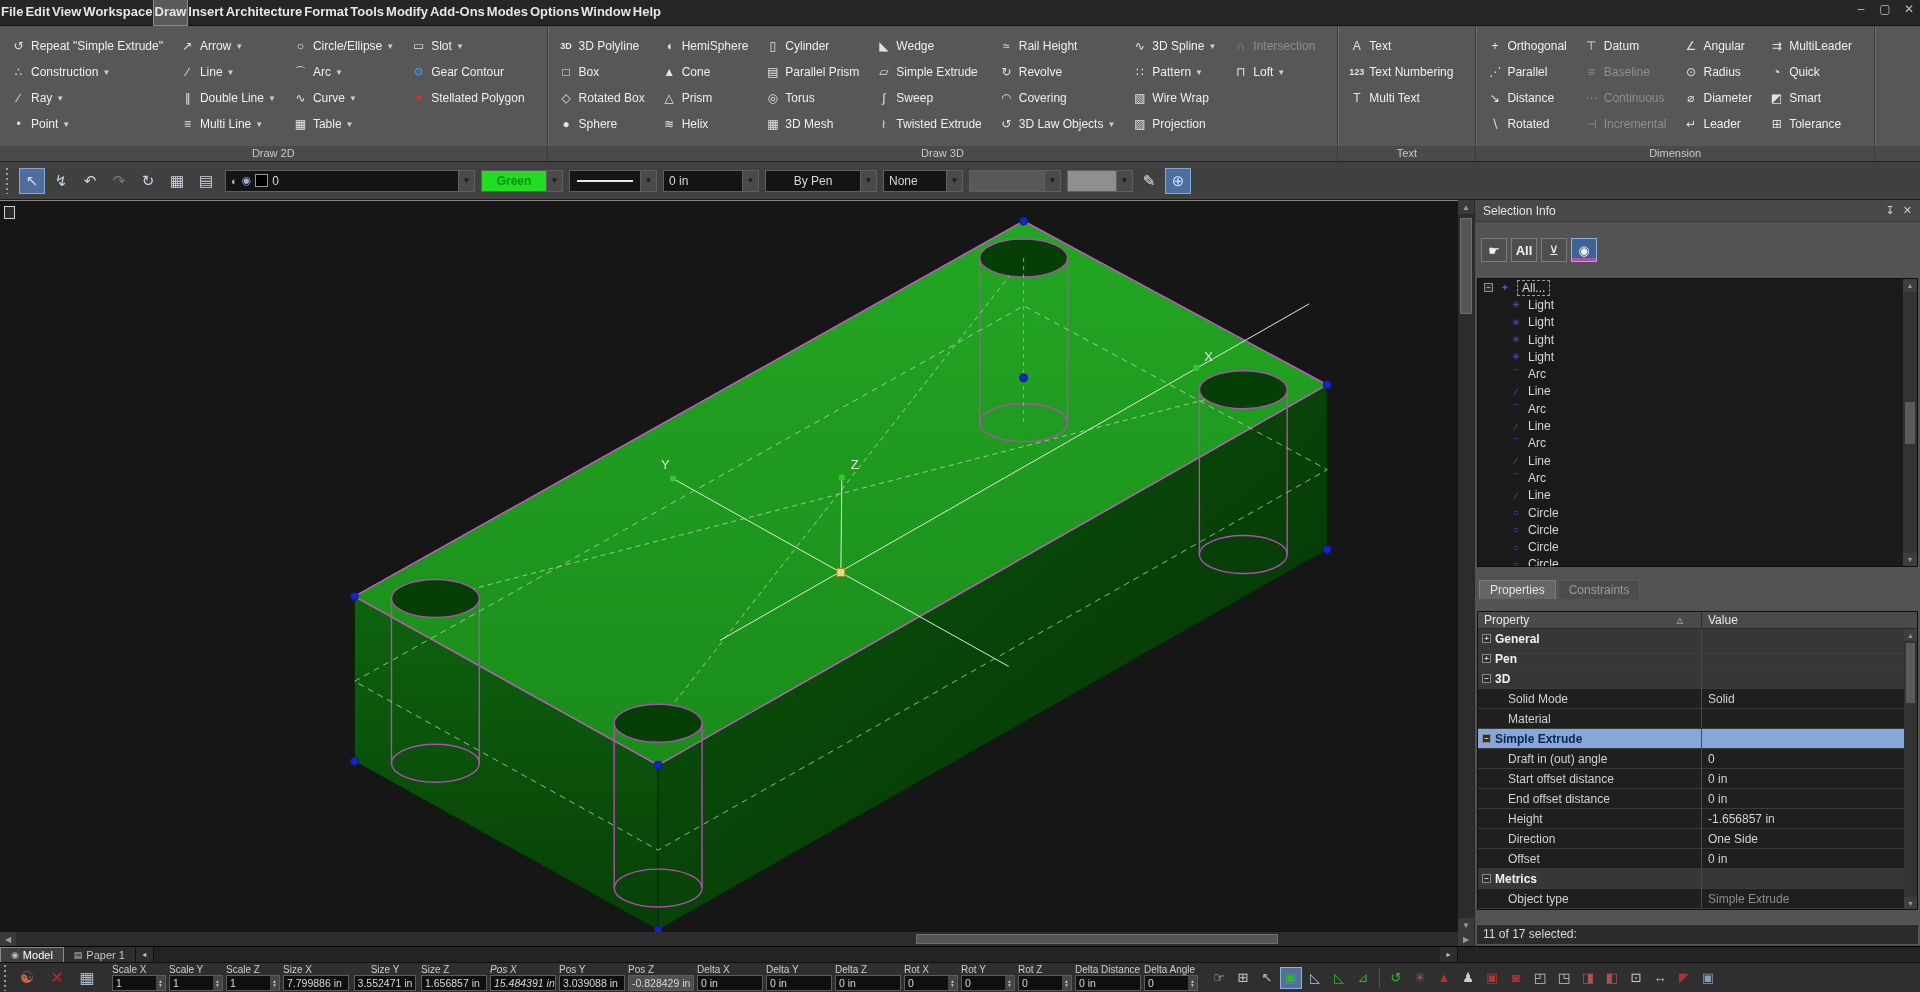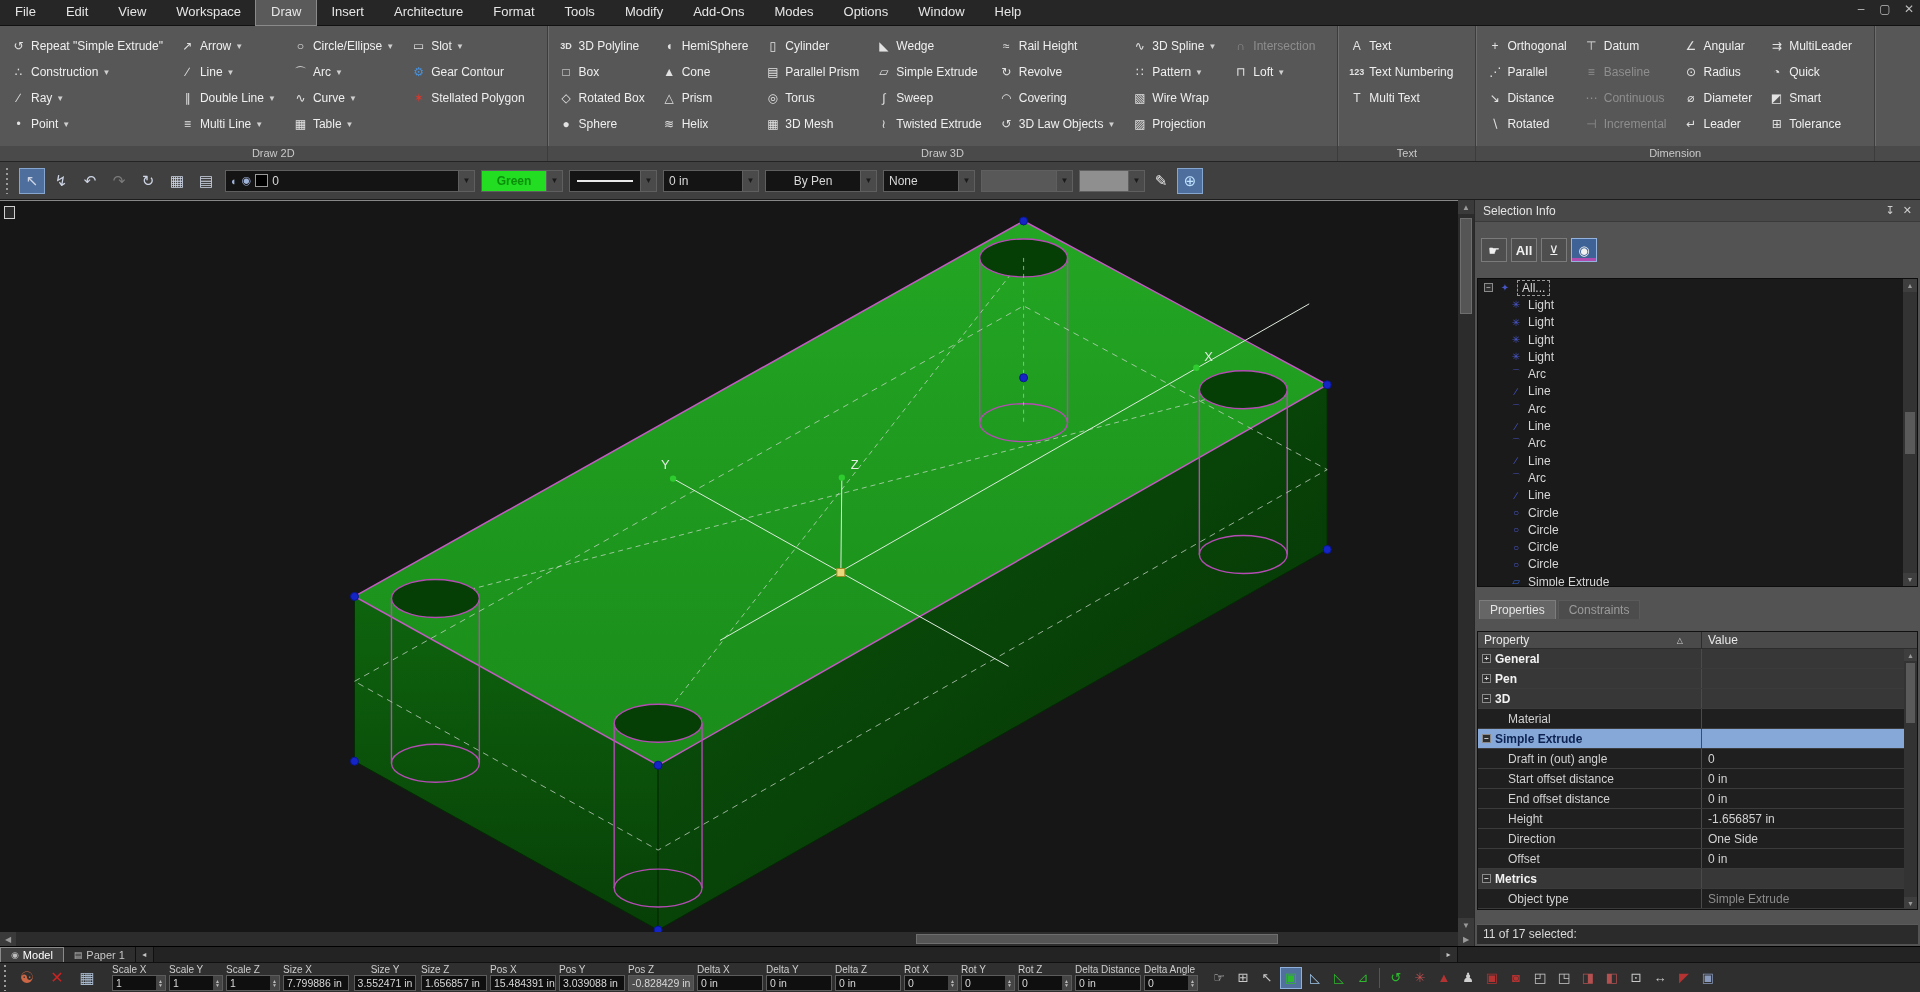--- a/index.html
+++ b/index.html
@@ -3,21 +3,21 @@
 <meta charset="utf-8">
 <style>
   * { margin:0; padding:0; box-sizing:border-box; }
   html,body { width:1920px; height:992px; overflow:hidden; background:#161616;
               font-family:"Liberation Sans","DejaVu Sans",sans-serif; }
   .win { width:1920px; height:992px; display:flex; flex-direction:column; }
 
   
   .menubar { height:26px; background:#262626; display:flex; align-items:stretch;
              color:#e6e6e6; font-size:13px; border-bottom:1px solid #111; position:relative; }
-  .menuitem { padding:4px 15px; cursor:default; }
+  .menuitem { padding:4px 1px; cursor:default;font-weight:bold; }
   .menuitem.active { background:#5a5a5a; outline:1px solid #8a8a8a; }
   .winbtns { position:absolute; right:4px; top:2px; display:flex; gap:10px; color:#bdbdbd; font-size:12px; }
   .winbtns span { width:14px; text-align:center; }
 
   
   .ribbon { height:136px; background:#575757; display:flex; border-bottom:1px solid #242424; }
   .panel { position:relative; display:flex; padding:7px 8px 18px 8px; }
   .panel + .panel { border-left:1px solid #3c3c3c; box-shadow:inset 1px 0 0 #6d6d6d; }
   .panel-label { position:absolute; left:0; right:0; bottom:0; height:15px; background:#4a4a4a;
                  color:#c9c9c9; font-size:11px; line-height:15px; text-align:center; }
@@ -518,21 +518,21 @@
       <div class="carrow">▼</div>
     </div>
     <div class="combo" style="width:96px">
       <div class="cfield" style="flex:1">0 in</div>
       <div class="carrow">▼</div>
     </div>
     <div class="combo" style="width:112px">
       <div class="cfield center" style="flex:1">By Pen</div>
       <div class="carrow">▼</div>
     </div>
-    <div class="combo" style="width:92px">
+    <div class="combo" style="width:80px">
       <div class="cfield" style="flex:1">None</div>
       <div class="carrow">▼</div>
     </div>
     <div class="combo" style="width:92px">
       <div class="cfield dis1" style="flex:1"></div>
       <div class="carrow">▼</div>
     </div>
     <div class="combo" style="width:66px">
       <div class="cfield dis2" style="flex:1"></div>
       <div class="carrow">▼</div>
@@ -753,20 +753,28 @@
             </div>
             <div class="prow group">
               <div class="c1">
                 <span class="expbox">−</span>
                 <span>3D</span>
               </div>
               <div class="c2"></div>
             </div>
             <div class="prow">
               <div class="c1">
+                <span>Solid Mode</span>
+              </div>
+              <div class="c2">
+                <span>Solid</span>
+              </div>
+            </div>
+            <div class="prow">
+              <div class="c1">
                 <span>Material</span>
               </div>
               <div class="c2">
                 <span></span>
               </div>
             </div>
             <div class="prow group selected">
               <div class="c1">
                 <span class="expbox">−</span>
                 <span>Simple Extrude</span>
@@ -894,21 +902,21 @@
           <div class="fbox">7.799886 in</div>
         </div>
         <div class="field" style="width: 66px; align-items: center;">
           <div class="flabel">Size Y</div>
           <div class="fbox">3.552471 in</div>
         </div>
         <div class="field" style="width: 66px;">
           <div class="flabel">Size Z</div>
           <div class="fbox">1.656857 in</div>
         </div>
-        <div class="field" style="width: 66px;">
+        <div class="field" style="width: 66px; font-style: italic;">
           <div class="flabel">Pos X</div>
           <div class="fbox">15.484391 in</div>
         </div>
         <div class="field" style="width: 66px;">
           <div class="flabel">Pos Y</div>
           <div class="fbox">3.039088 in</div>
         </div>
         <div class="field" style="width: 66px;">
           <div class="flabel">Pos Z</div>
           <div class="fbox hl">-0.828429 in</div>

